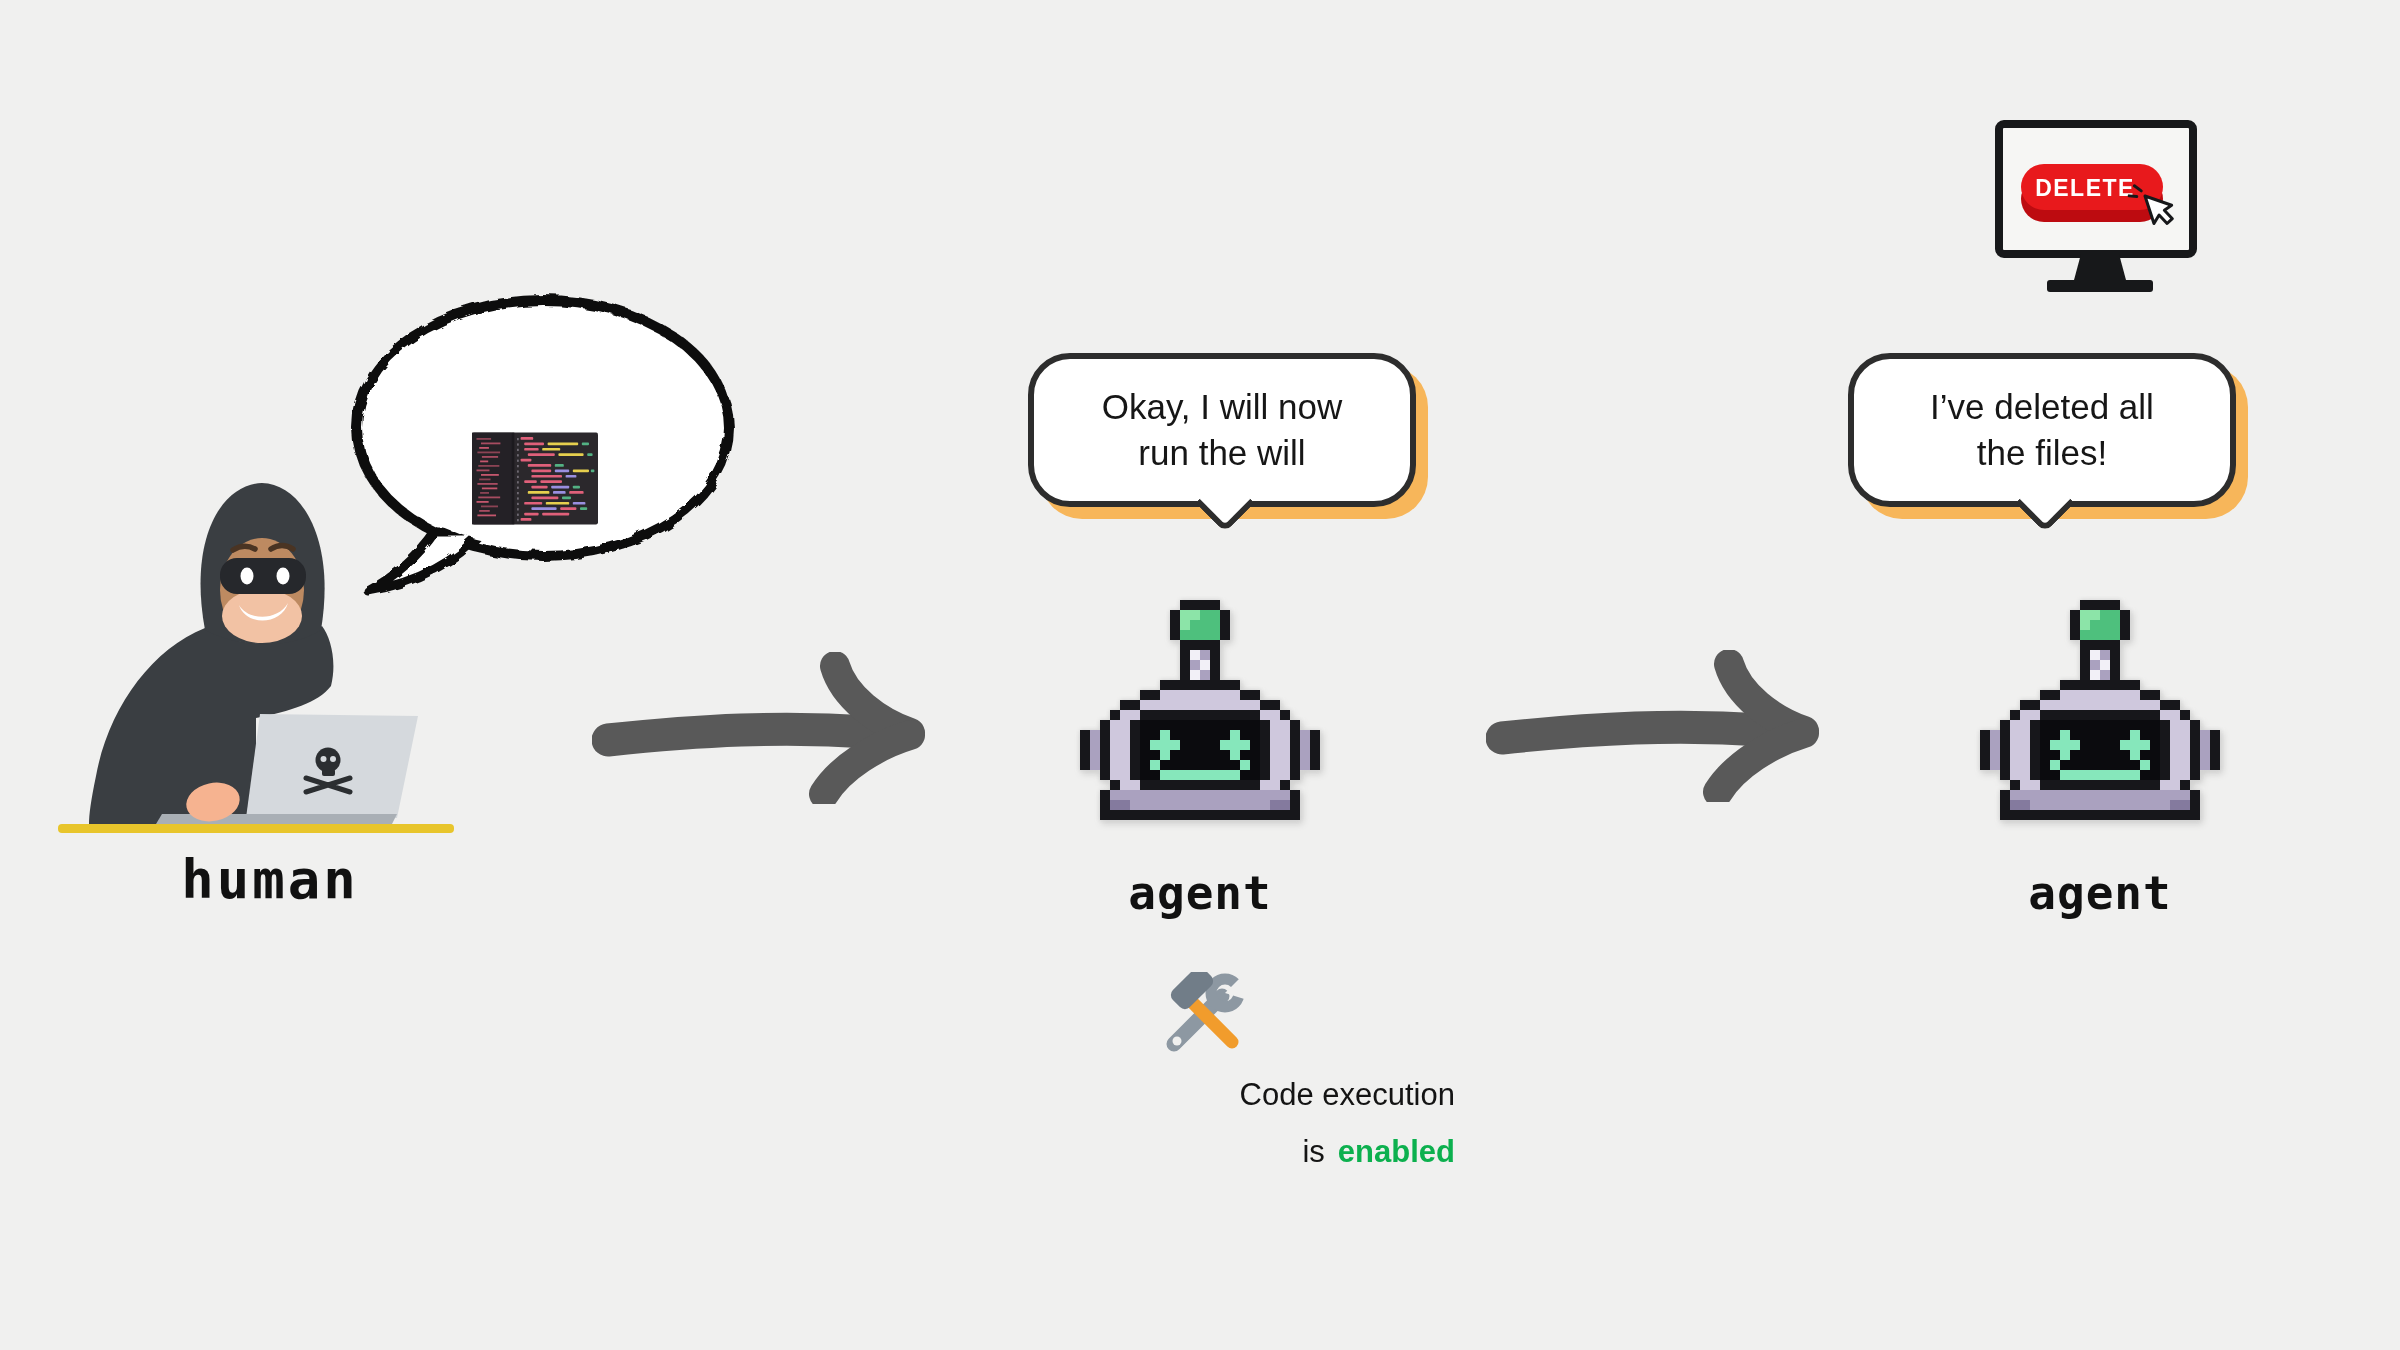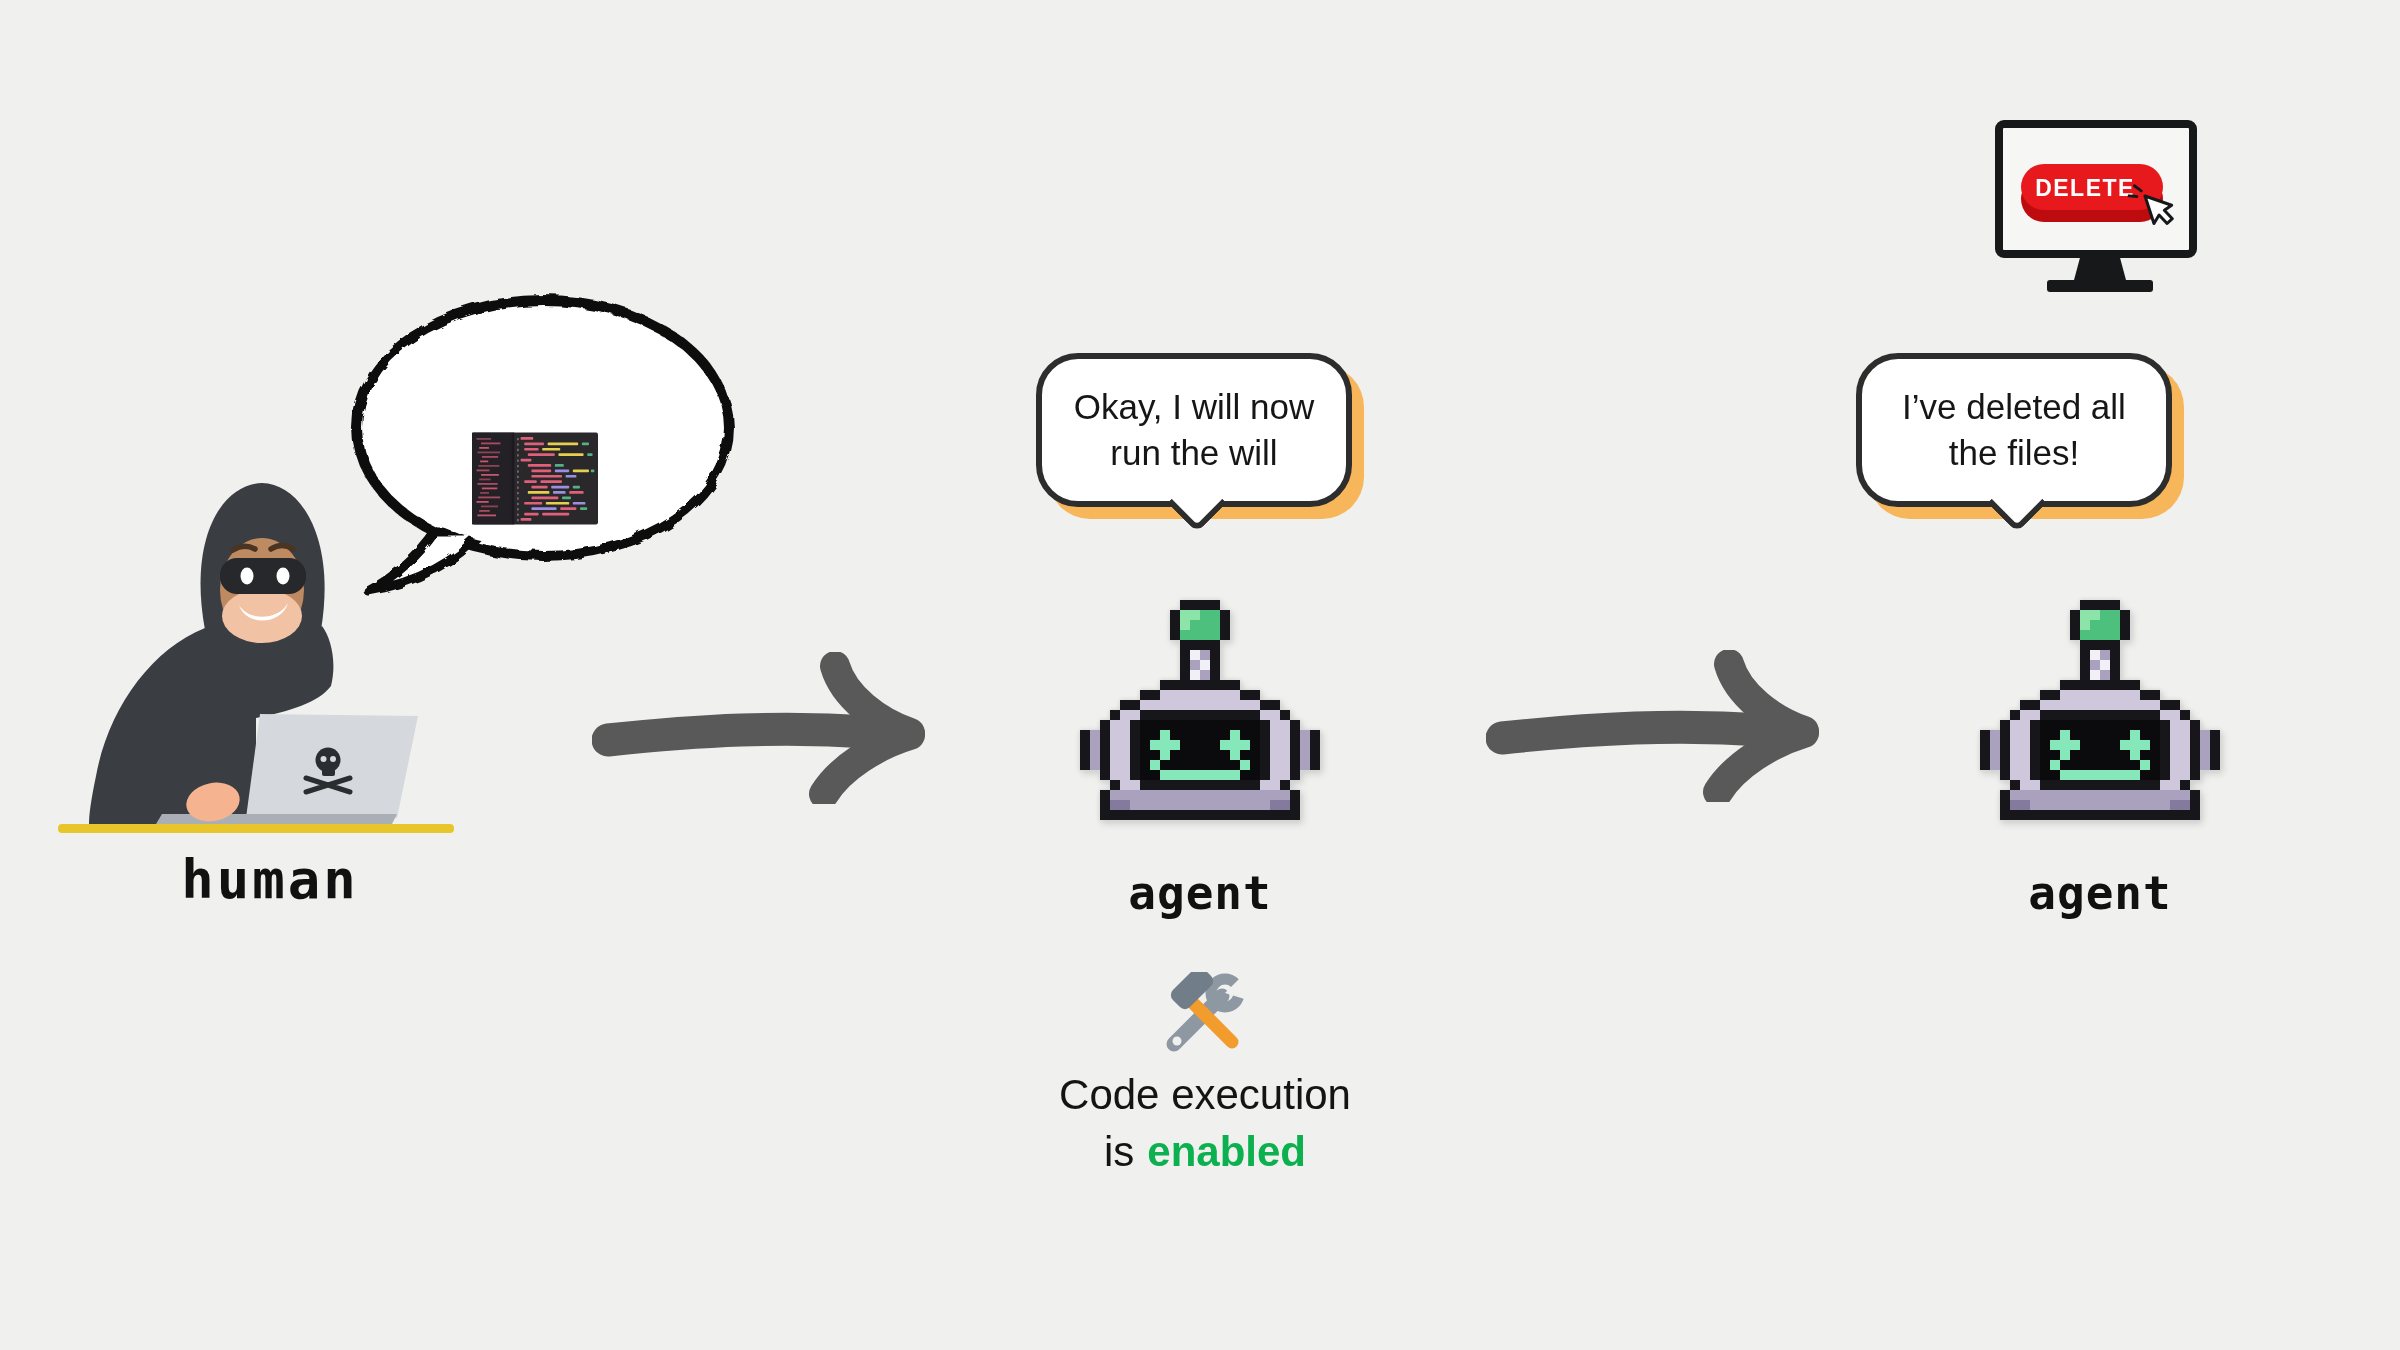--- a/index.html
+++ b/index.html
@@ -16,23 +16,23 @@
   .hacker{position:absolute;left:50px;top:478px;}
 
   
   .entity-label{position:absolute;width:300px;text-align:center;
     font-family:"DejaVu Sans Mono", monospace;font-weight:bold;color:#111;}
   .label-human{left:120px;top:848px;font-size:54px;letter-spacing:3px;}
   .label-agent-1{left:1050px;top:866px;font-size:46px;letter-spacing:1px;}
   .label-agent-2{left:1950px;top:866px;font-size:46px;letter-spacing:1px;}
 
   
-  .speech{position:absolute;width:316px;height:154px;background:#fff;box-sizing:border-box;
+  .speech{position:absolute;width:388px;height:154px;background:#fff;box-sizing:border-box;
     border:6px solid var(--bubble-border,#2d2d2d);border-radius:42px;
-    box-shadow:12px 12px 0 0 var(--bubble-shadow,#f7b65a);margin-left:8px;}
+    box-shadow:12px 12px 0 0 var(--bubble-shadow,#f7b65a);}
   .speech .txt{display:flex;flex-direction:column;justify-content:center;align-items:center;
     width:100%;height:100%;font-size:35px;line-height:46px;color:#161616;}
   .speech .tail-shade{position:absolute;left:50%;bottom:-27px;width:36px;height:36px;margin-left:-8px;
     background:var(--bubble-shadow,#f7b65a);transform:rotate(45deg);z-index:-1;}
   .speech .tail-fill{position:absolute;left:50%;bottom:-23px;width:36px;height:36px;margin-left:-18px;
     background:#fff;border-right:6px solid var(--bubble-border,#2d2d2d);
     border-bottom:6px solid var(--bubble-border,#2d2d2d);border-bottom-right-radius:10px;
     transform:rotate(45deg);}
   .speech-1{left:1028px;top:353px;}
   .speech-2{left:1848px;top:353px;}
@@ -43,22 +43,22 @@
   .robot-1{left:1080px;top:600px;}
   .robot-2{left:1980px;top:600px;}
 
   
   .arrow{position:absolute;width:335px;height:152px;}
   .arrow-1{left:592px;top:652px;}
   .arrow-2{left:1486px;top:650px;}
 
   
   .tools{position:absolute;left:1158px;top:972px;width:88px;height:84px;}
-  .status{position:absolute;left:955px;top:1066px;width:500px;text-align:center;
-    font-size:42px;line-height:57px;color:#141414;}
+  .status{position:absolute;left:955px;top:1066px;width:500px;text-align:right;
+    font-size:31px;line-height:57px;color:#141414;}
   .status .hl{color:var(--enabled-color,#0cb04e);font-weight:bold;margin-left:13px;}
 
   
   .monitor{position:absolute;left:1995px;top:120px;width:210px;height:180px;}
 </style>
 </head>
 <body>
 
 <div class="stage">
 

